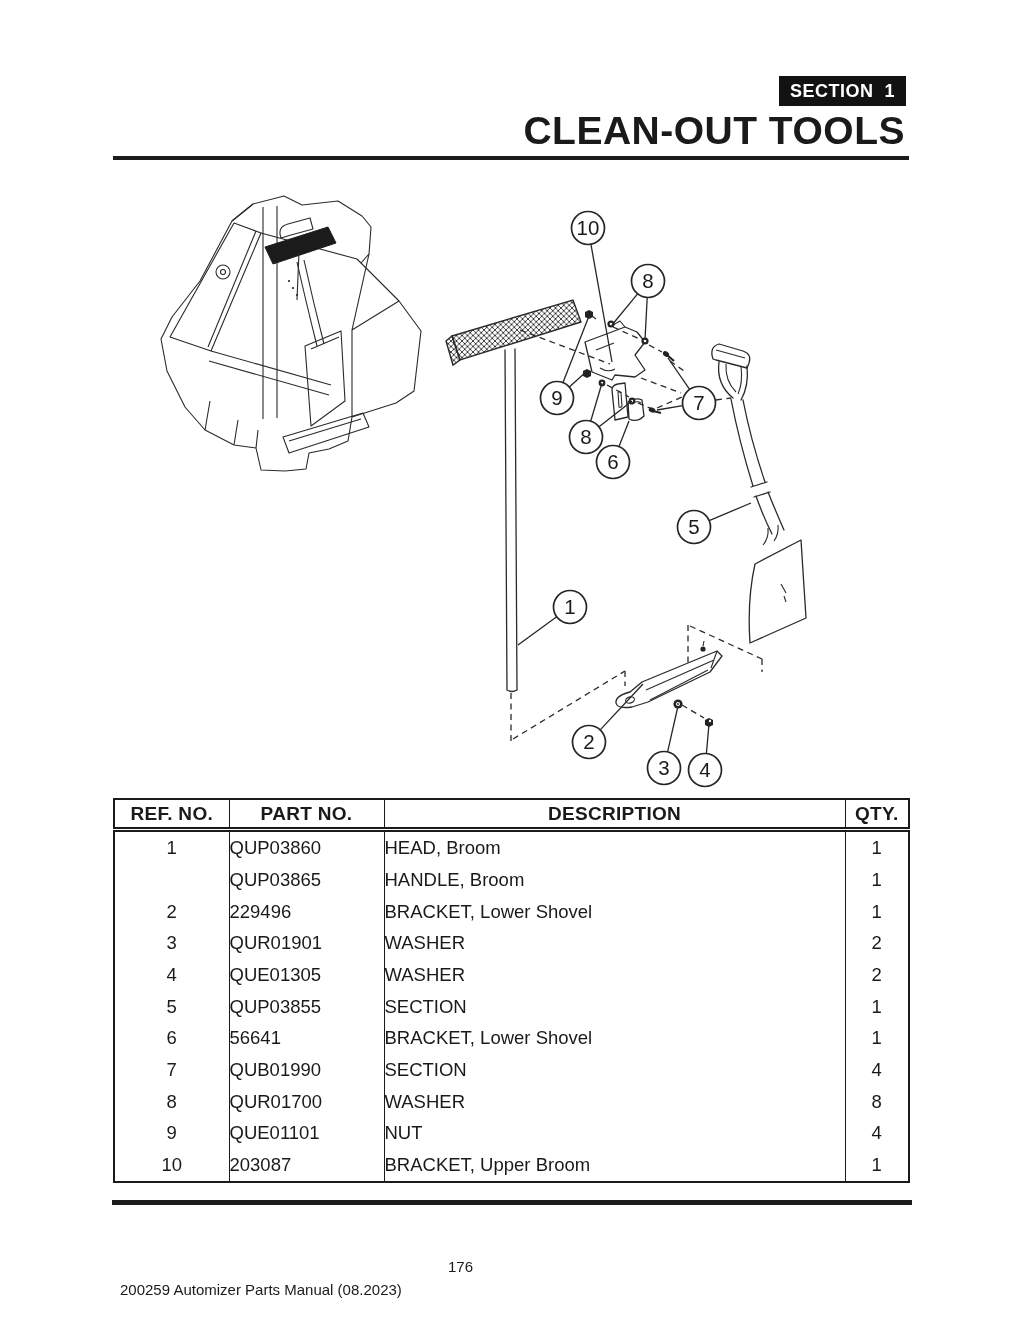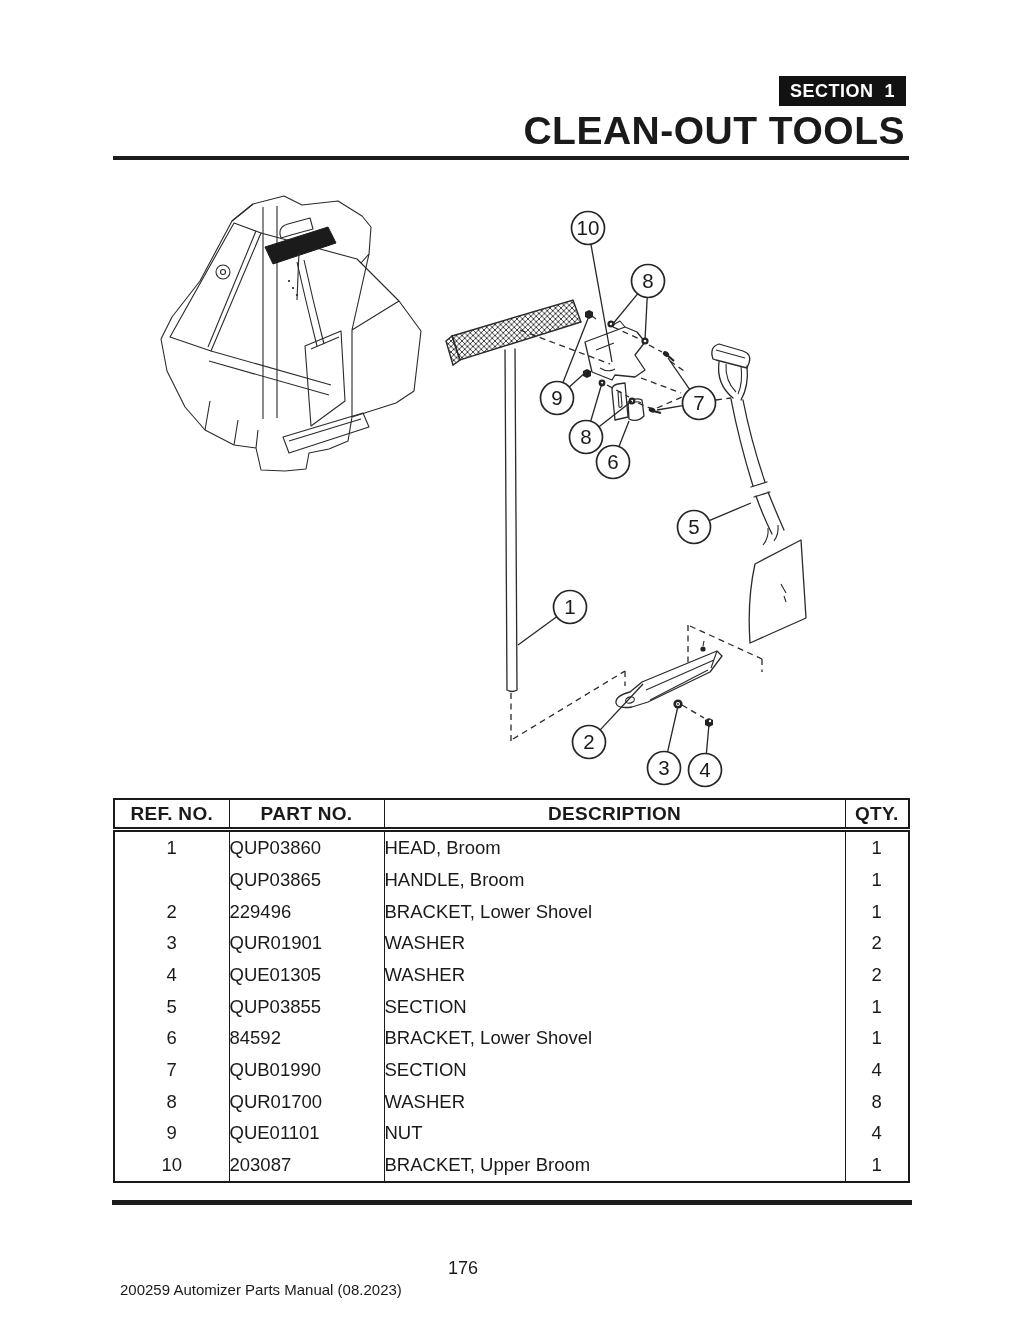--- a/index.html
+++ b/index.html
@@ -36,21 +36,21 @@
   table.parts th{
     border-bottom:5px double #1a1a1a;font-size:19px;font-weight:bold;height:27px;
     text-align:center;letter-spacing:.3px;
   }
   table.parts tbody td{height:23.4px;font-size:18.5px;line-height:1;}
   td.c-ref,td.c-qty{text-align:center;}
   td.c-part{padding-left:13px;}
   td.c-desc{padding-left:9px;}
   tfoot td{height:auto;}
   .footer-left{position:absolute;left:120px;top:1258px;font-size:15px;margin-top:23px;}
-  .footer-page{position:absolute;left:448px;top:1258px;font-size:18px;}
+  .footer-page{position:absolute;left:448px;top:1258px;font-size:15px;}
 </style>
 </head>
 <body>
 
 <div class="section-badge">
   <span>SECTION</span>
   <span>1</span>
 </div>
 <div class="page-title">CLEAN-OUT TOOLS</div>
 <div class="rule-top"></div>
@@ -283,21 +283,21 @@
     <td class="c-qty">2</td>
   </tr>
       <tr>
     <td class="c-ref">5</td>
     <td class="c-part">QUP03855</td>
     <td class="c-desc">SECTION</td>
     <td class="c-qty">1</td>
   </tr>
       <tr>
     <td class="c-ref">6</td>
-    <td class="c-part">84592</td>
+    <td class="c-part">56641</td>
     <td class="c-desc">BRACKET, Lower Shovel</td>
     <td class="c-qty">1</td>
   </tr>
       <tr>
     <td class="c-ref">7</td>
     <td class="c-part">QUB01990</td>
     <td class="c-desc">SECTION</td>
     <td class="c-qty">4</td>
   </tr>
       <tr>

